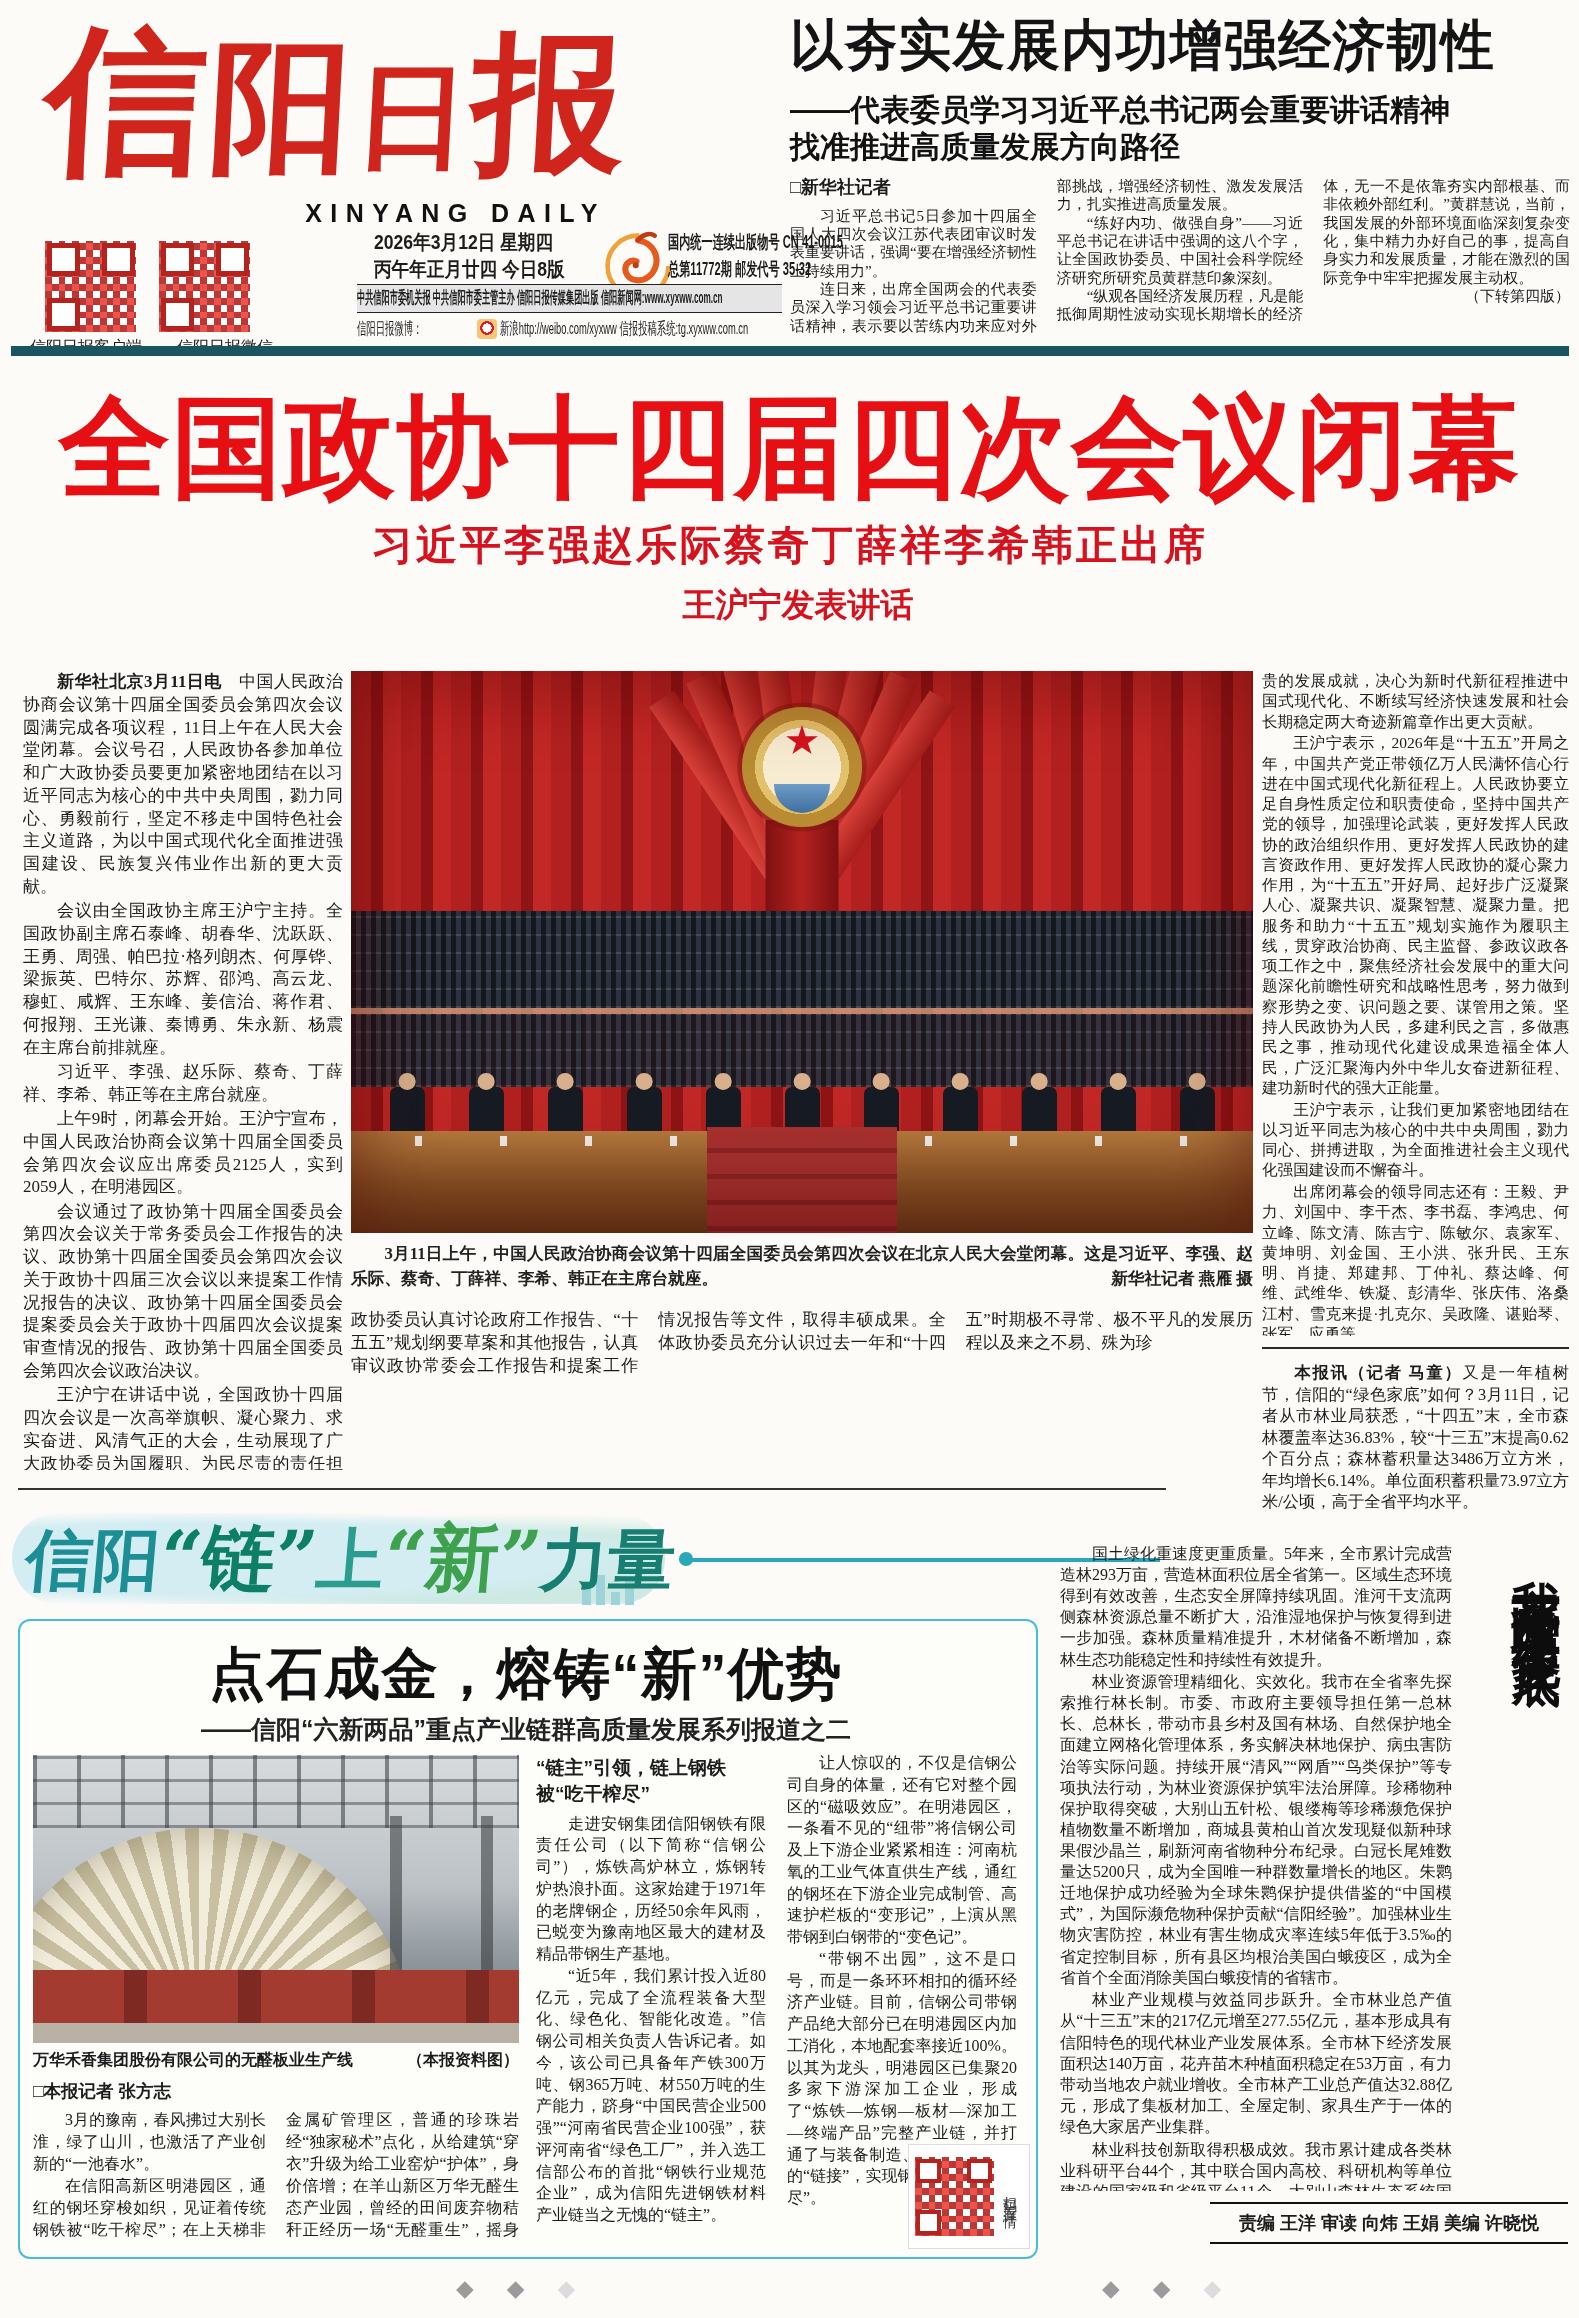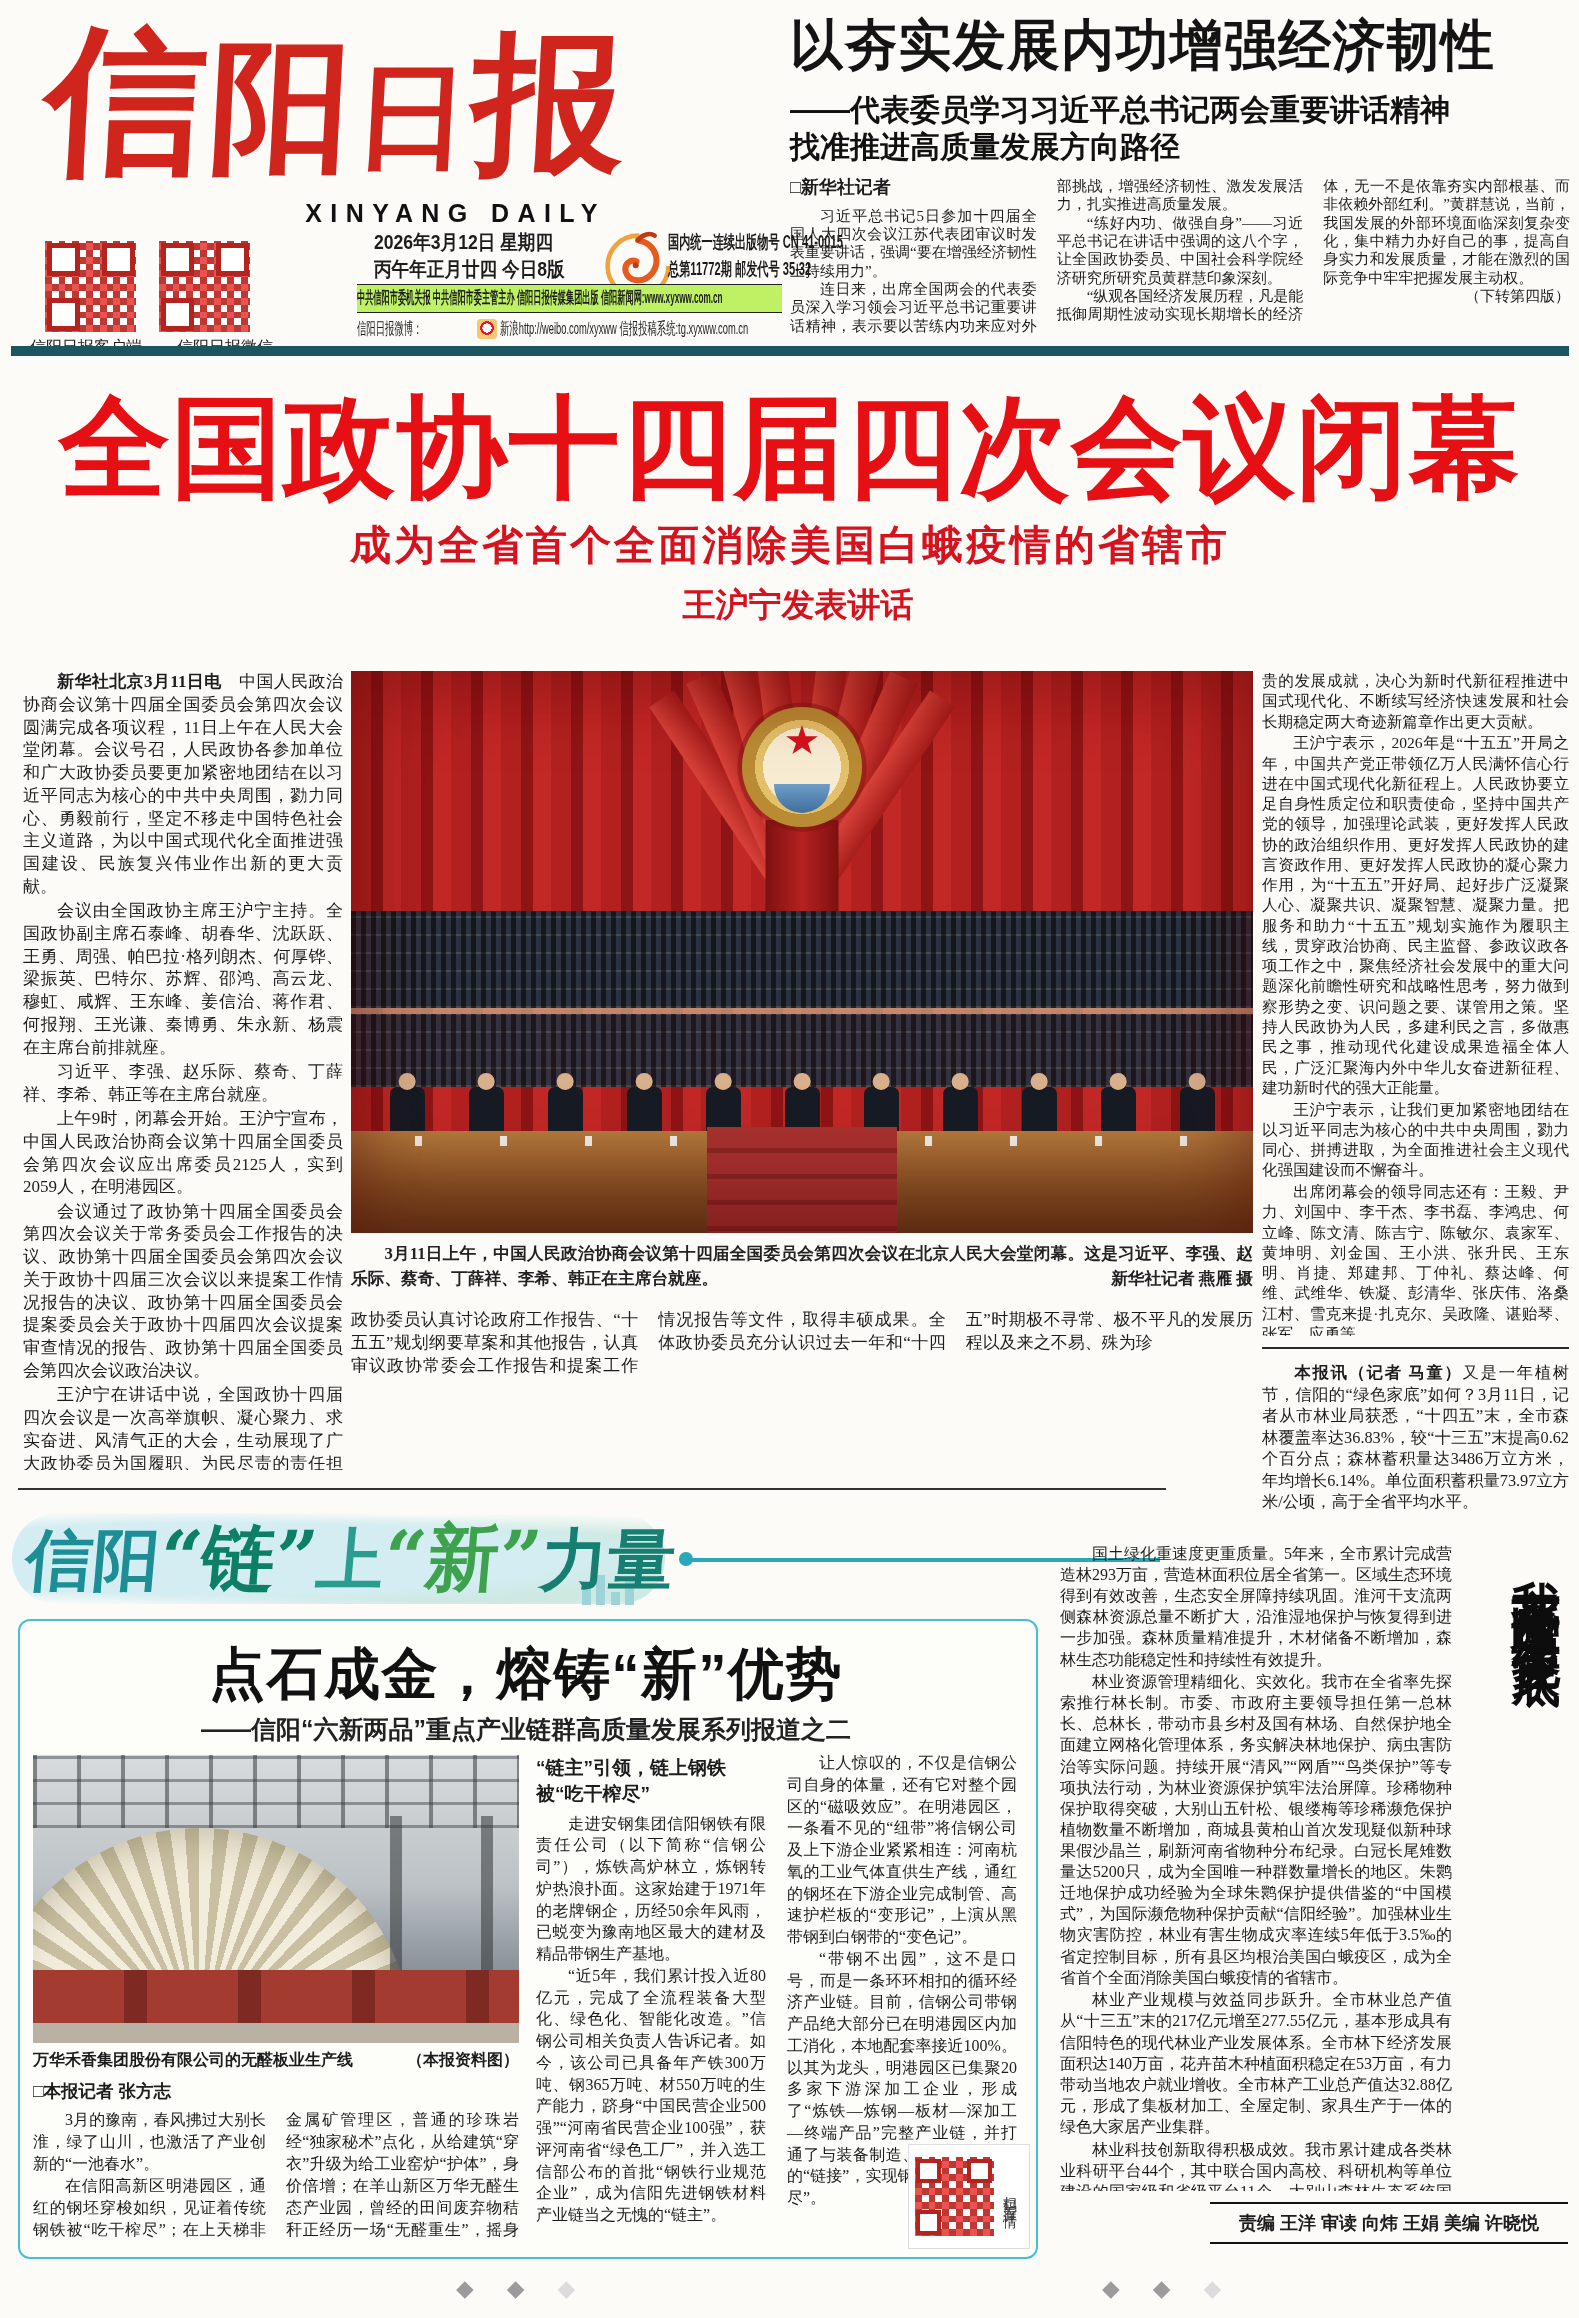--- a/index.html
+++ b/index.html
@@ -27,21 +27,21 @@
   .qr .f{position:absolute;width:23px;height:23px;border:5.3px solid #b5231f;background:#fff;}
   .qr .f.tl{left:1.5px;top:1.5px;} .qr .f.tr{right:1.5px;top:1.5px;} .qr .f.bl{left:1.5px;bottom:1.5px;}
   .qr1{left:44px;} .qr2{left:158px;}
   .qr-labels{left:30px;top:337px;width:243px;font-size:16px;display:flex;justify-content:space-between;
              font-family:"Liberation Sans","DejaVu Sans",sans-serif;color:#222;}
   .date-block{left:374px;top:229px;width:205px;font-size:20px;font-weight:bold;line-height:1.35;
               font-family:"Liberation Sans","DejaVu Sans",sans-serif;transform:scaleX(.88);transform-origin:left top;white-space:nowrap;}
   .phoenix{left:600px;top:225px;width:76px;height:79px;}
   .pub-block{left:668px;top:229px;width:197px;font-size:18px;font-weight:bold;line-height:1.5;
              font-family:"Liberation Sans","DejaVu Sans",sans-serif;transform:scaleX(.62);transform-origin:left top;white-space:nowrap;}
-  .org-bar{left:357px;top:284px;width:425px;height:27px;background:#bef264;border-top:1.5px solid #222;
+  .org-bar{left:357px;top:284px;width:425px;height:27px;background:#e5e5e5;border-top:1.5px solid #222;
            border-bottom:1.5px solid #222;font-size:16.7px;font-weight:bold;line-height:26px;white-space:nowrap;
            font-family:"Liberation Sans","DejaVu Sans",sans-serif;}
   .org-bar span{display:inline-block;transform:scaleX(.49);transform-origin:left center;}
   .weibo-row{left:357px;top:317px;width:425px;font-size:16.7px;line-height:23px;white-space:nowrap;
              font-family:"Liberation Sans","DejaVu Sans",sans-serif;display:flex;align-items:center;}
   .weibo-row .txt{display:inline-block;transform:scaleX(.56);transform-origin:left center;}
   .weibo-ic{display:inline-block;width:20px;height:20px;border-radius:3.8px;margin:0 3px;flex:0 0 auto;
             background:radial-gradient(circle at 50% 45%,#fff 0 4.6px,#e6162d 4.6px 6.8px,#f7c873 6.8px);}
 
   
@@ -237,21 +237,21 @@
       <p>连日来，出席全国两会的代表委员深入学习领会习近平总书记重要讲话精神，表示要以苦练内功来应对外部挑战，增强经济韧性、激发发展活力，扎实推进高质量发展。</p>
       <p>“练好内功、做强自身”——习近平总书记在讲话中强调的这八个字，让全国政协委员、中国社会科学院经济研究所研究员黄群慧印象深刻。</p>
       <p>“纵观各国经济发展历程，凡是能抵御周期性波动实现长期增长的经济体，无一不是依靠夯实内部根基、而非依赖外部红利。”黄群慧说，当前，我国发展的外部环境面临深刻复杂变化，集中精力办好自己的事，提高自身实力和发展质量，才能在激烈的国际竞争中牢牢把握发展主动权。</p>
       <span class="ear-turn">（下转第四版）</span>
     </div>
   </div>
 
   <div class="abs teal-rule"></div>
 
   <div class="abs hl-main">全国政协十四届四次会议闭幕</div>
-  <div class="abs hl-sub1">成为全省首个全面消除美国白蛾疫情的省辖市</div>
+  <div class="abs hl-sub1">习近平李强赵乐际蔡奇丁薛祥李希韩正出席</div>
   <div class="abs hl-sub2">王沪宁发表讲话</div>
 
   <div class="abs col-left">
     <p><b class="lead-b">新华社北京3月11日电</b>　<span>中国人民政治协商会议第十四届全国委员会第四次会议圆满完成各项议程，11日上午在人民大会堂闭幕。会议号召，人民政协各参加单位和广大政协委员要更加紧密地团结在以习近平同志为核心的中共中央周围，勠力同心、勇毅前行，坚定不移走中国特色社会主义道路，为以中国式现代化全面推进强国建设、民族复兴伟业作出新的更大贡献。</span></p>
     <p>会议由全国政协主席王沪宁主持。全国政协副主席石泰峰、胡春华、沈跃跃、王勇、周强、帕巴拉·格列朗杰、何厚铧、梁振英、巴特尔、苏辉、邵鸿、高云龙、穆虹、咸辉、王东峰、姜信治、蒋作君、何报翔、王光谦、秦博勇、朱永新、杨震在主席台前排就座。</p>
     <p>习近平、李强、赵乐际、蔡奇、丁薛祥、李希、韩正等在主席台就座。</p>
     <p>上午9时，闭幕会开始。王沪宁宣布，中国人民政治协商会议第十四届全国委员会第四次会议应出席委员2125人，实到2059人，在明港园区。</p>
     <p>会议通过了政协第十四届全国委员会第四次会议关于常务委员会工作报告的决议、政协第十四届全国委员会第四次会议关于政协十四届三次会议以来提案工作情况报告的决议、政协第十四届全国委员会提案委员会关于政协十四届四次会议提案审查情况的报告、政协第十四届全国委员会第四次会议政治决议。</p>
     <p>王沪宁在讲话中说，全国政协十四届四次会议是一次高举旗帜、凝心聚力、求实奋进、风清气正的大会，生动展现了广大政协委员为国履职、为民尽责的责任担当，充分彰显了社会主义协商民主的独特优势和生机活力。中共中央总书记、国家主席、中央军委主席习近平等党和国家领导同志出席大会开幕会和闭幕会，看望政协委员并参加联组讨论，同政协委员们共商国是。全体</p>
   </div>

